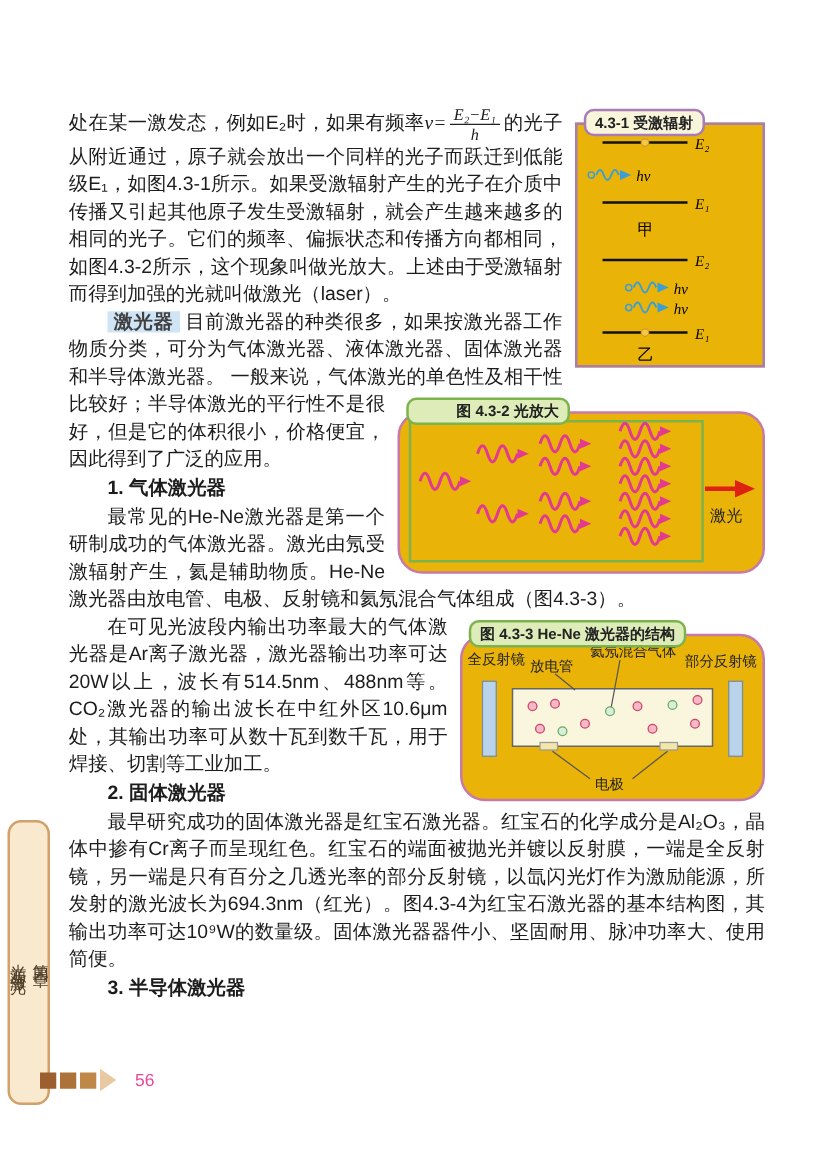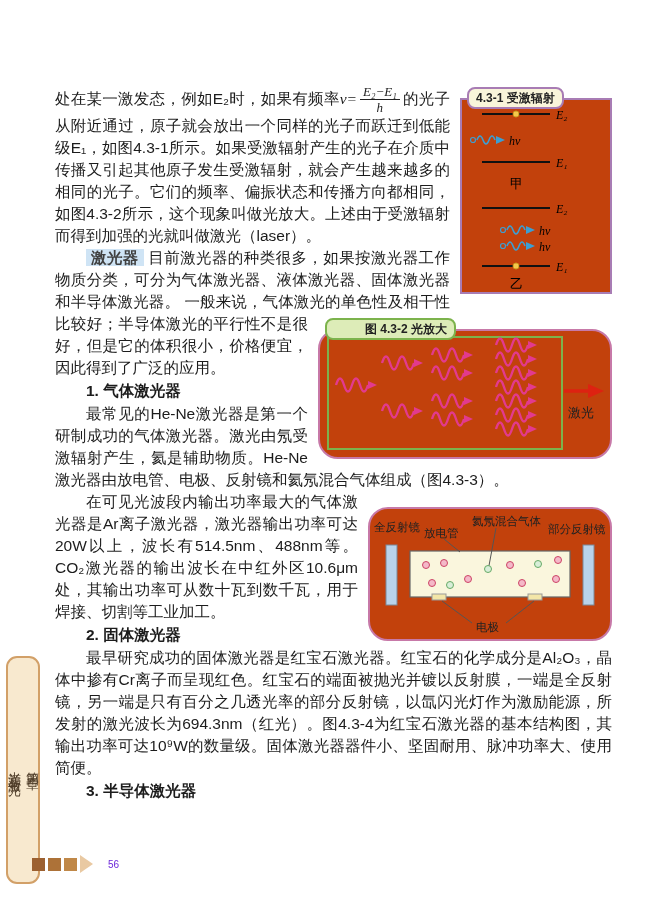--- a/index.html
+++ b/index.html
@@ -12,21 +12,21 @@
     position:absolute;left:55px;top:0;width:557px;padding-top:84px;
     font-size:15.5px;line-height:22px;text-align:justify;
   }
   .content p{margin:0;text-indent:2em;}
   .content p.first{text-indent:0;}
   .content h4{margin:1px 0;font-size:15.5px;line-height:22px;text-indent:2em;font-weight:bold;}
   b{font-weight:normal;}
 
   
   .figbox{
-    position:relative;float:right;background:#c2410c;
+    position:relative;float:right;background:#eab308;
     border:2px solid #c779a8;margin:16px 0 6px 10px;
   }
   .figbox.fig1{border-color:#a87cb4;margin-top:14px;}
   .figtab{
     position:absolute;top:-13px;left:5px;white-space:nowrap;
     background:#ddecb8;border:2px solid #7cb34c;border-radius:8px;
     padding:0 7px;font-size:12px;font-weight:bold;line-height:18px;color:#222;
   }
   .fig1 .figtab{background:#f9f5da;border-color:#a87cb4;}
   .clearR{clear:right;border-radius:20px;}
@@ -64,21 +64,21 @@
   }
   .sq{width:13px;height:13px;display:inline-block;}
   .sq1{background:#9c6030;}
   .sq2{background:#ad7238;}
   .sq3{background:#c08848;}
   .arrow-right{
     width:0;height:0;display:inline-block;
     border-top:9px solid transparent;border-bottom:9px solid transparent;
     border-left:13px solid #e9c9a2;
   }
-  .pagenum{margin-left:12px;font-size:10px;color:#6d28d9;}
+  .pagenum{margin-left:12px;font-size:14px;color:#ec4899;}
 </style>
 </head>
 <body>
 
 <div class="content">
 
   <div class="figbox fig1">
     <div class="figtab">4.3-1 受激辐射</div>
     <svg width="148" height="192" viewBox="0 0 148 192">
 
@@ -156,20 +156,21 @@
         <text x="248" y="86" font-size="13" fill="#222">激光</text>
       </svg>
     </span>
     <span>一般来说，气体激光的单色性及相干性比较好；半导体激光的平行性不是很好，但是它的体积很小，价格便宜，因此得到了广泛的应用。</span>
   </p>
 
   <h4>1. 气体激光器</h4>
   <p>最常见的He-Ne激光器是第一个研制成功的气体激光器。激光由氖受激辐射产生，氦是辅助物质。He-Ne激光器由放电管、电极、反射镜和氦氖混合气体组成（图4.3-3）。</p>
 
   <div class="figbox clearR">
+    <div class="figtab">图 4.3-3 He-Ne 激光器的结构</div>
     <svg width="240" height="130" viewBox="0 0 240 130">
       <text x="4" y="22" font-size="11.5" fill="#222">全反射镜</text>
       <text x="54" y="28" font-size="11.5" fill="#222">放电管</text>
       <text x="102" y="16" font-size="11.5" fill="#222">氦氖混合气体</text>
       <text x="178" y="24" font-size="11.5" fill="#222">部分反射镜</text>
 
       <rect x="16" y="36" width="11" height="60" fill="#b9d3ea" stroke="#7a8a9a" stroke-width="1"></rect>
       <rect x="213" y="36" width="11" height="60" fill="#b9d3ea" stroke="#7a8a9a" stroke-width="1"></rect>
       <rect x="40" y="42" width="160" height="46" fill="#faf6dd" stroke="#666" stroke-width="1.2"></rect>
 

